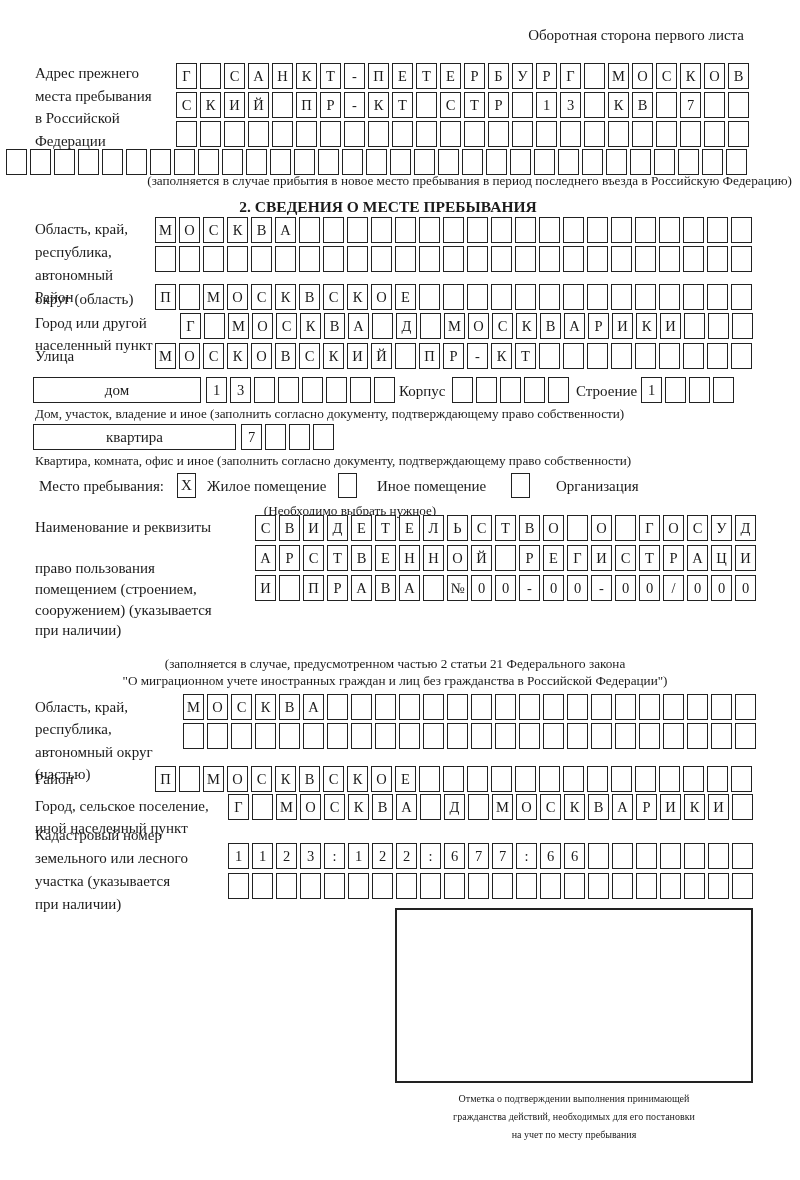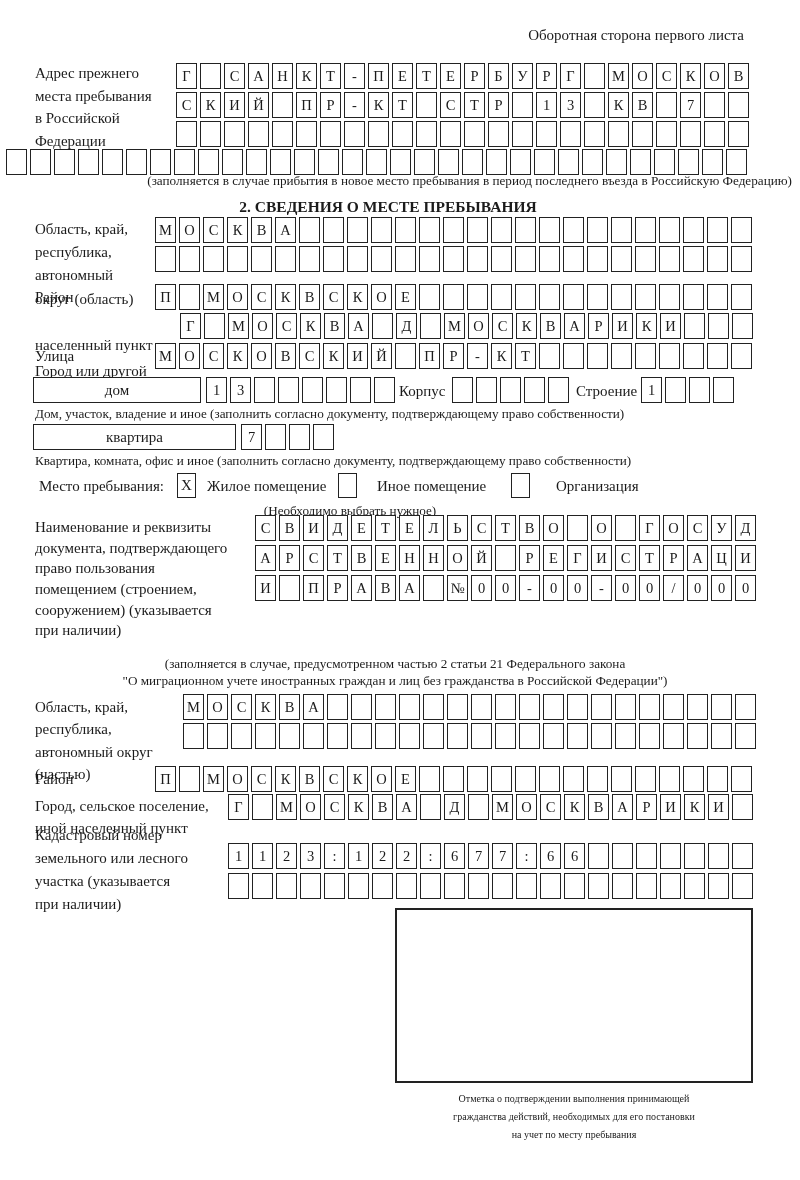--- a/index.html
+++ b/index.html
@@ -239,21 +239,21 @@
       <span class="cell"></span>
       <span class="cell"></span>
       <span class="cell"></span>
       <span class="cell"></span>
       <span class="cell"></span>
       <span class="cell"></span>
       <span class="cell"></span>
       <span class="cell"></span>
     </div>
 
-  <div class="abs lbl" style="left:35px; top:312px;margin-top:48px;">Город или другой</div>
+  <div class="abs lbl" style="left:35px; top:312px;">Город или другой</div>
   <div class="abs lbl" style="left:35px; top:334px;">населенный пункт</div>
   <div class="cellrow" style="left:180px; top:313px;">
       <span class="cell">Г</span>
       <span class="cell"></span>
       <span class="cell">М</span>
       <span class="cell">О</span>
       <span class="cell">С</span>
       <span class="cell">К</span>
       <span class="cell">В</span>
       <span class="cell">А</span>
@@ -344,21 +344,20 @@
   <div class="abs lbl" style="left:39px; top:475px;">Место пребывания:</div>
   <span class="checkbox" style="left:177px; top:473px;">X</span>
   <div class="abs lbl" style="left:207px; top:475px;">Жилое помещение</div>
   <span class="checkbox" style="left:338px; top:473px;"></span>
   <div class="abs lbl" style="left:377px; top:475px;">Иное помещение</div>
   <span class="checkbox" style="left:511px; top:473px;"></span>
   <div class="abs lbl" style="left:556px; top:475px;">Организация</div>
   <div class="abs cap center" style="left:120px; top:503px; width:460px;">(Необходимо выбрать нужное)</div>
 
   <div class="abs lbl" style="left:35px; top:517px; line-height:20.7px;">Наименование и реквизиты</div>
-  <div class="abs lbl" style="left:35px; top:538px; line-height:20.7px;">документа, подтверждающего</div>
   <div class="abs lbl" style="left:35px; top:558px; line-height:20.7px;">право пользования</div>
   <div class="abs lbl" style="left:35px; top:579px; line-height:20.7px;">помещением (строением,</div>
   <div class="abs lbl" style="left:35px; top:600px; line-height:20.7px;">сооружением) (указывается</div>
   <div class="abs lbl" style="left:35px; top:620px; line-height:20.7px;">при наличии)</div>
   <div class="cellrow" style="left:255px; top:515px;">
       <span class="cell">С</span>
       <span class="cell">В</span>
       <span class="cell">И</span>
       <span class="cell">Д</span>
       <span class="cell">Е</span>

